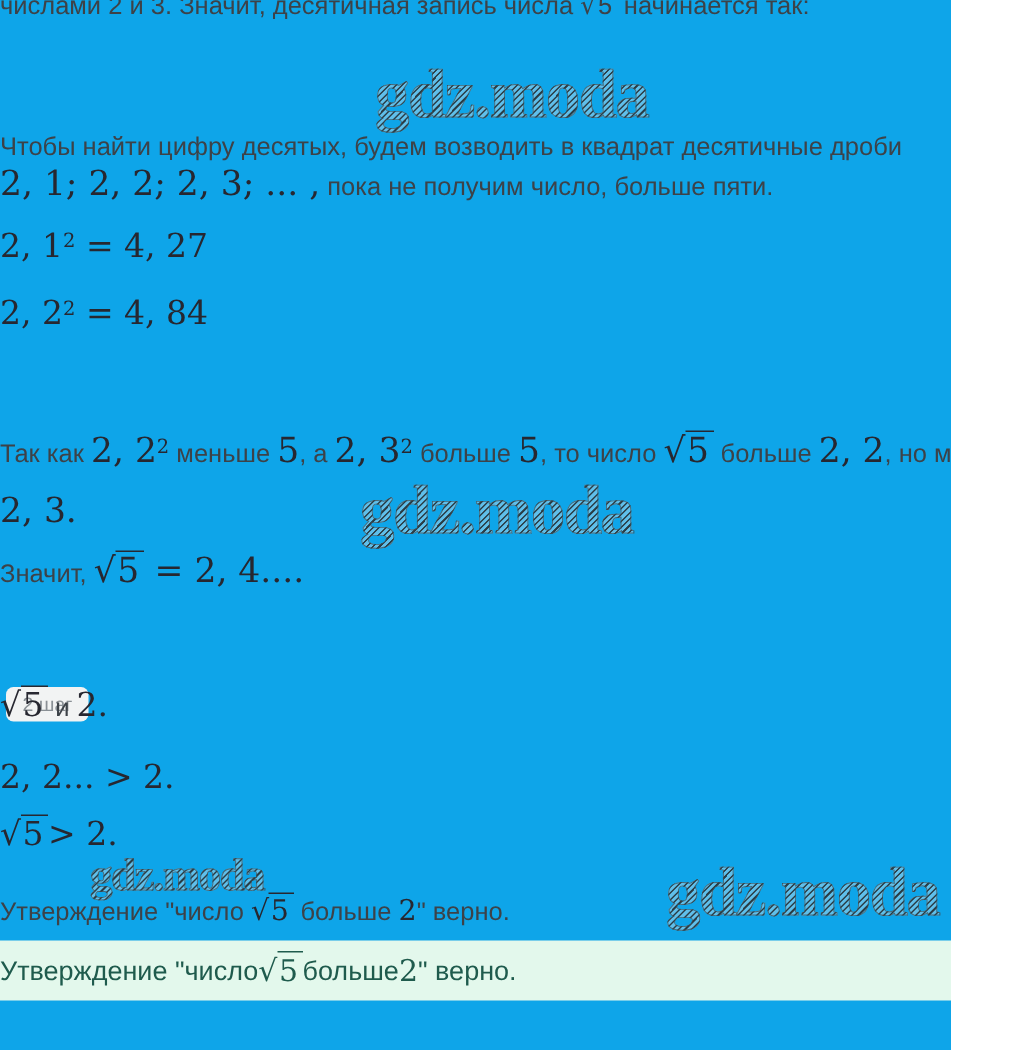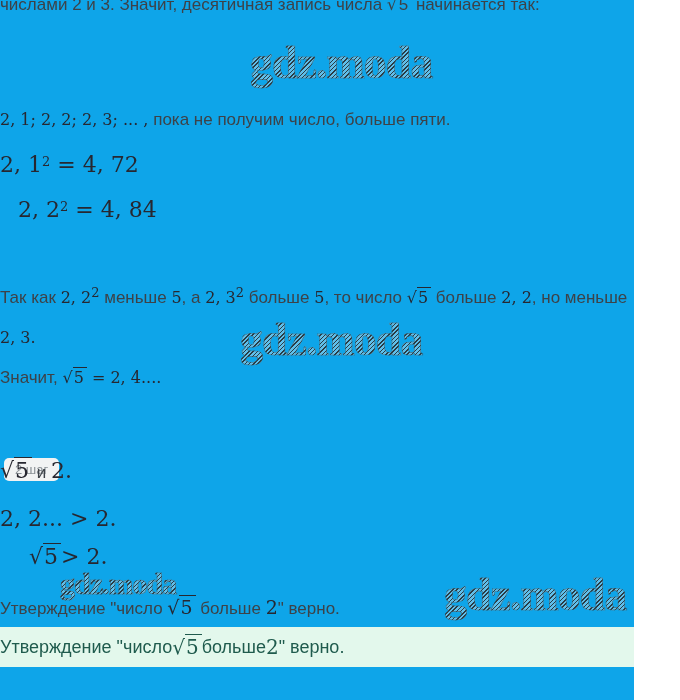--- a/index.html
+++ b/index.html
@@ -4,21 +4,21 @@
 <style>
   * { margin:0; padding:0; box-sizing:border-box; }
   html,body { background:#ffffff; }
   #page {
     position:relative; width:634px; height:700px;
     background:#0ea5e9; overflow:hidden;
     font-family:"Liberation Sans", sans-serif;
   }
   .line { position:absolute; left:0; white-space:nowrap; }
   .sans { font-family:"Liberation Sans", sans-serif; font-size:17px; color:#3d4248; }
-  .math { font-family:"DejaVu Serif", serif; font-size:16px; color:#272730; }
+  .math { font-family:"DejaVu Serif", serif; font-size:23px; color:#272730; }
   .math-lg { font-size:22px; }
   sup.math-sup { font-family:"DejaVu Serif", serif; font-size:13px; color:#272730; line-height:0; }
   .sqrt { display:inline-block; white-space:nowrap; }
   .sqrt .rad-sign { font-family:"DejaVu Serif", serif; }
   .sqrt .radicand { border-top:1.6px solid currentColor; padding:0 3px 0 1px; }
   .badge {
     position:absolute; left:4px; top:458px;
     background:#f2f3f3; color:#8a9095;
     font-size:13px; padding:4px 11px; border-radius:5px;
   }
@@ -45,29 +45,32 @@
 </head>
 <body>
 
 <div id="page">
 
   <div class="line" style="top:-6px;">
     <span class="sans">числами 2 и 3. Значит, десятичная запись числа </span><span class="sqrt sans"><span class="rad-sign">√</span><span class="radicand">5</span></span><span class="sans"> начинается так:</span>
   </div>
 
 
+  <div class="line" style="top:88px;">
+    <span class="sans">Чтобы найти цифру десятых, будем возводить в квадрат десятичные дроби</span>
+  </div>
 
   <div class="line" style="top:110px;">
     <span class="math">2, 1; 2, 2; 2, 3; ... ,</span><span class="sans"> пока не получим число, больше пяти.</span>
   </div>
 
   <div class="line" style="top:152px;">
-    <span class="math math-lg">2, 1</span><sup class="math-sup">2</sup><span class="math math-lg"> = 4, 72</span>
+    <span class="math math-lg">2, 1</span><sup class="math-sup">2</sup><span class="math math-lg"> = 4, 27</span>
   </div>
-  <div class="line" style="top:197px;padding-left:18px;">
+  <div class="line" style="top:197px;">
     <span class="math math-lg">2, 2</span><sup class="math-sup">2</sup><span class="math math-lg"> = 4, 84</span>
   </div>
 
   <div class="line" style="top:288px;">
     <span class="sans">Так как </span><span class="math">2, 2</span><sup class="math-sup">2</sup><span class="sans"> меньше </span><span class="math">5</span><span class="sans">, а </span><span class="math">2, 3</span><sup class="math-sup">2</sup><span class="sans"> больше </span><span class="math">5</span><span class="sans">, то число </span><span class="sqrt math"><span class="rad-sign">√</span><span class="radicand">5</span></span><span class="sans"> больше </span><span class="math">2, 2</span><span class="sans">, но меньше</span>
   </div>
 
   <div class="line" style="top:328px;">
     <span class="math">2, 3.</span>
   </div>
@@ -79,21 +82,21 @@
   <div class="badge">2 шаг</div>
 
   <div class="line" style="top:458px;">
     <span class="sqrt math math-lg"><span class="rad-sign">√</span><span class="radicand">5</span></span><span class="sans"> и </span><span class="math math-lg">2.</span>
   </div>
 
   <div class="line" style="top:506px;">
     <span class="math math-lg">2, 2... &gt; 2.</span>
   </div>
 
-  <div class="line" style="top:544px;padding-left:29px;">
+  <div class="line" style="top:544px;">
     <span class="sqrt math math-lg"><span class="rad-sign">√</span><span class="radicand">5</span></span><span class="math math-lg">&gt; 2.</span>
   </div>
 
   <div class="line" style="top:596px;">
     <span class="sans">Утверждение "число </span><span class="sqrt math" style="font-size:19px;"><span class="rad-sign">√</span><span class="radicand">5</span></span><span class="sans"> больше </span><span class="math" style="font-size:19px;">2</span><span class="sans">" верно.</span>
   </div>
 
   <div class="green-box">
     <span class="sans">Утверждение "число </span>
       <span class="sqrt math"><span class="rad-sign">√</span><span class="radicand">5</span></span>

